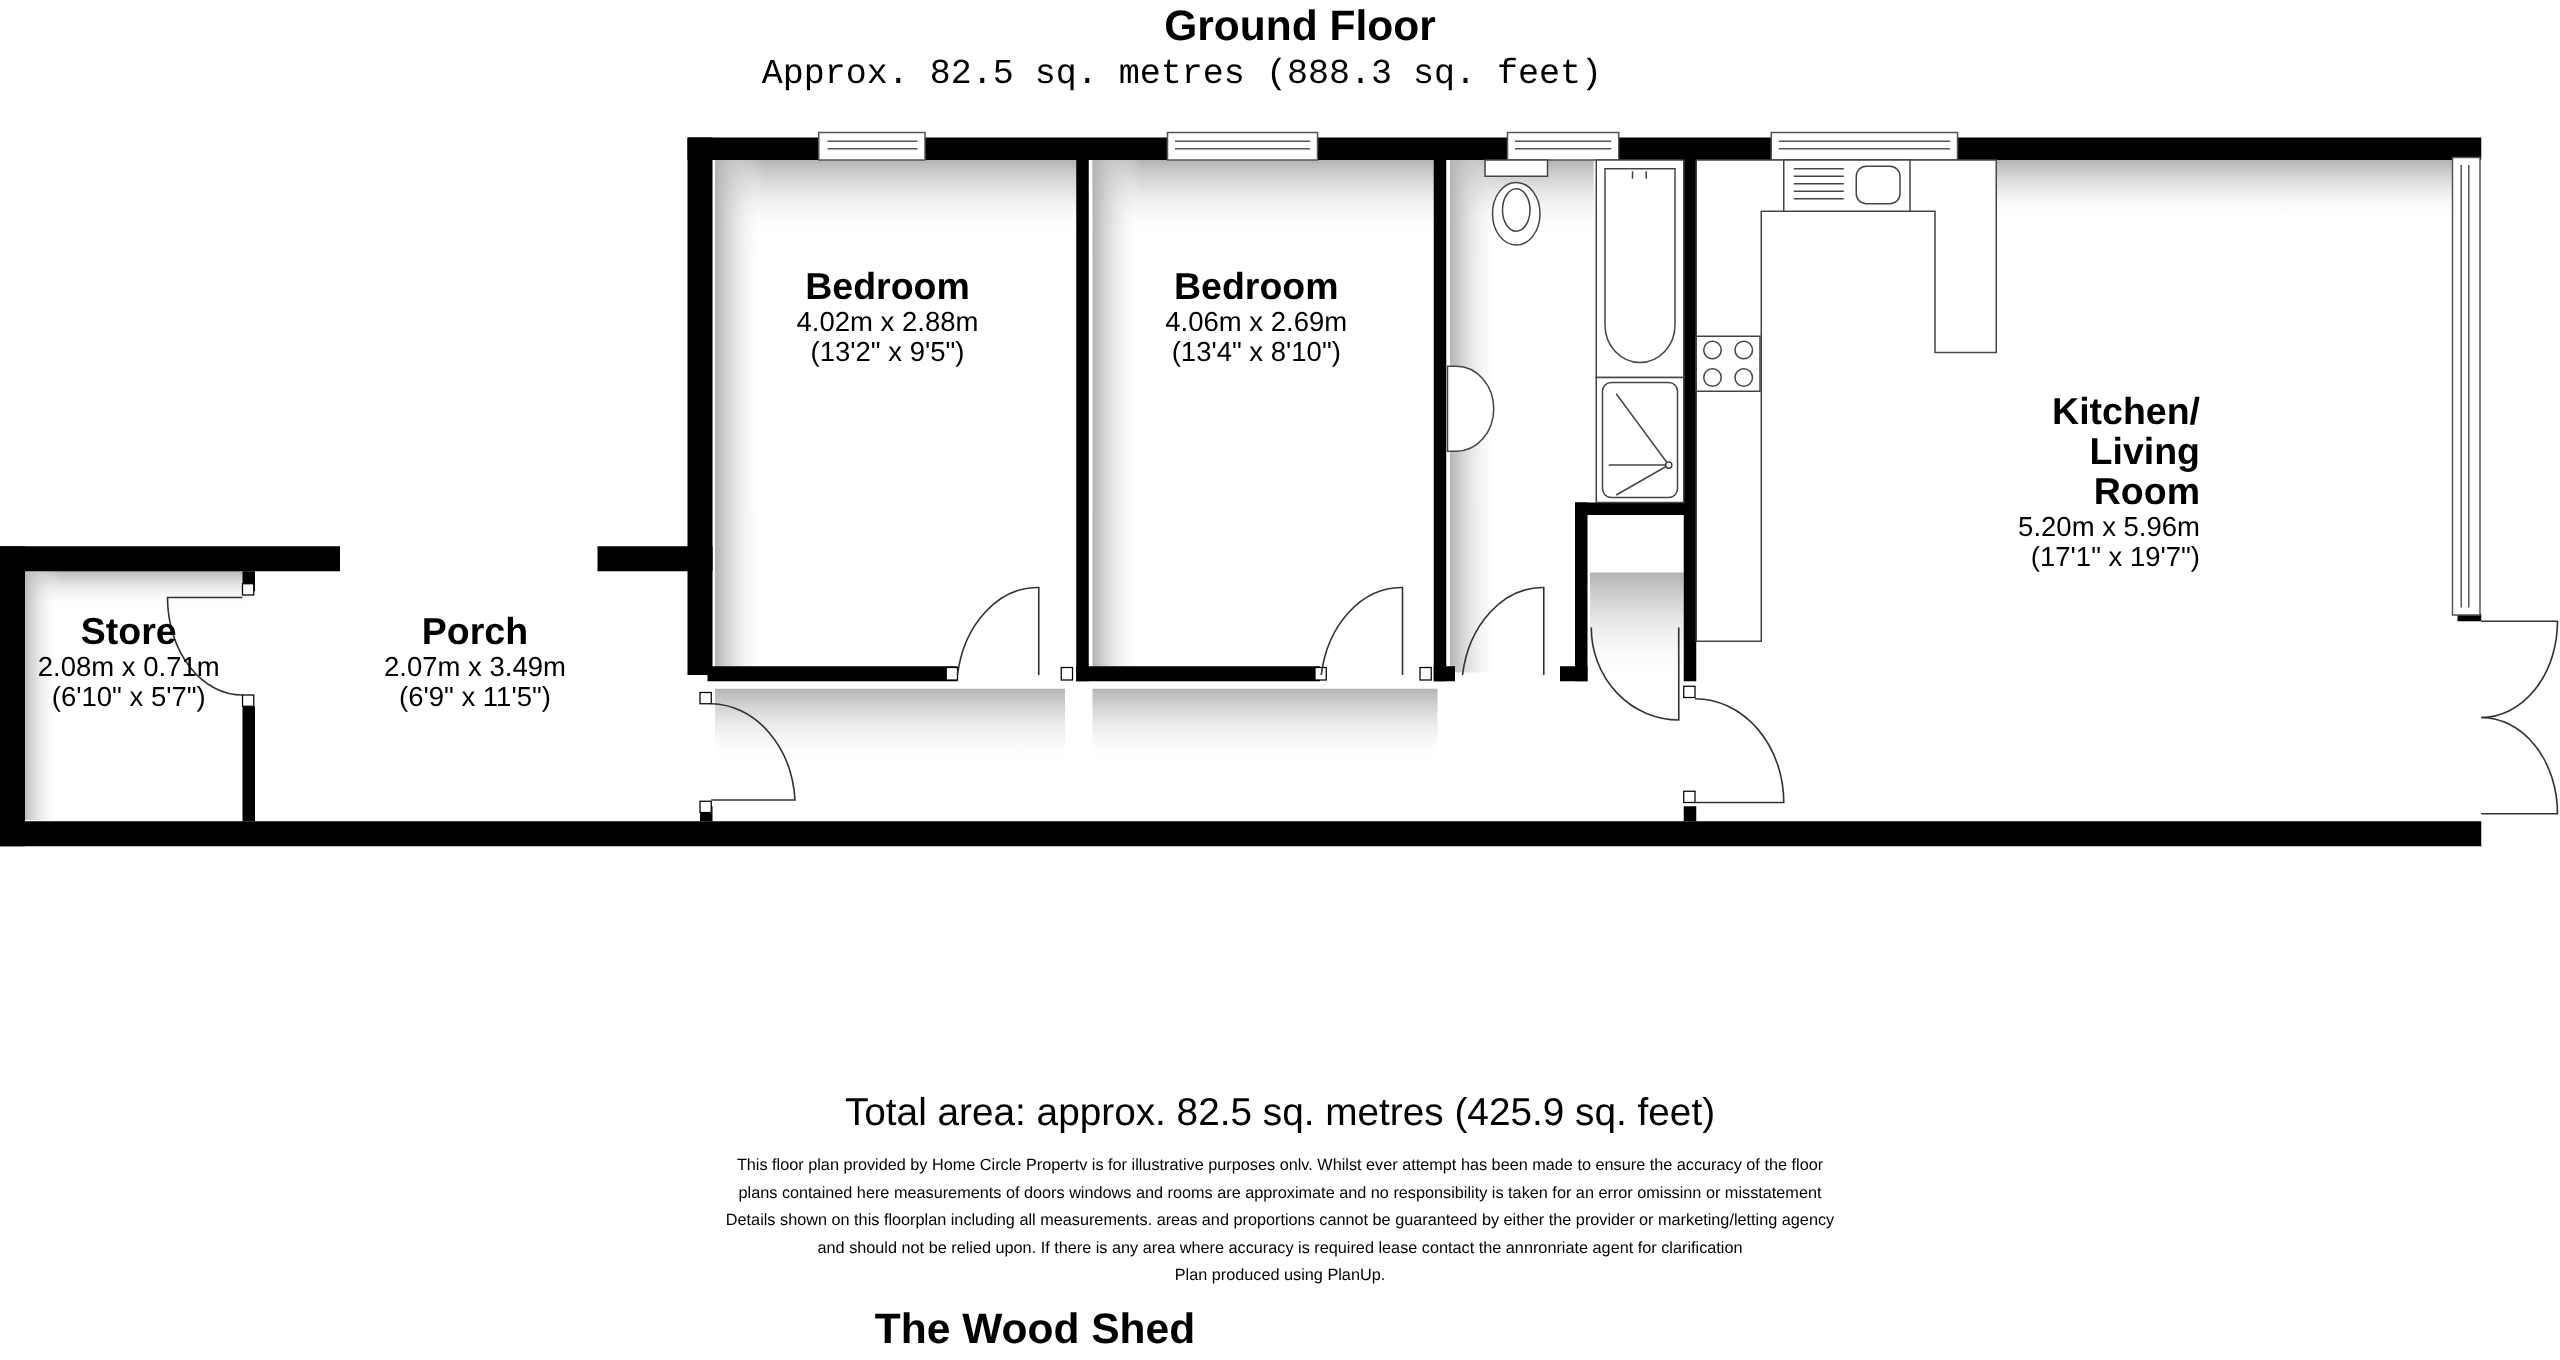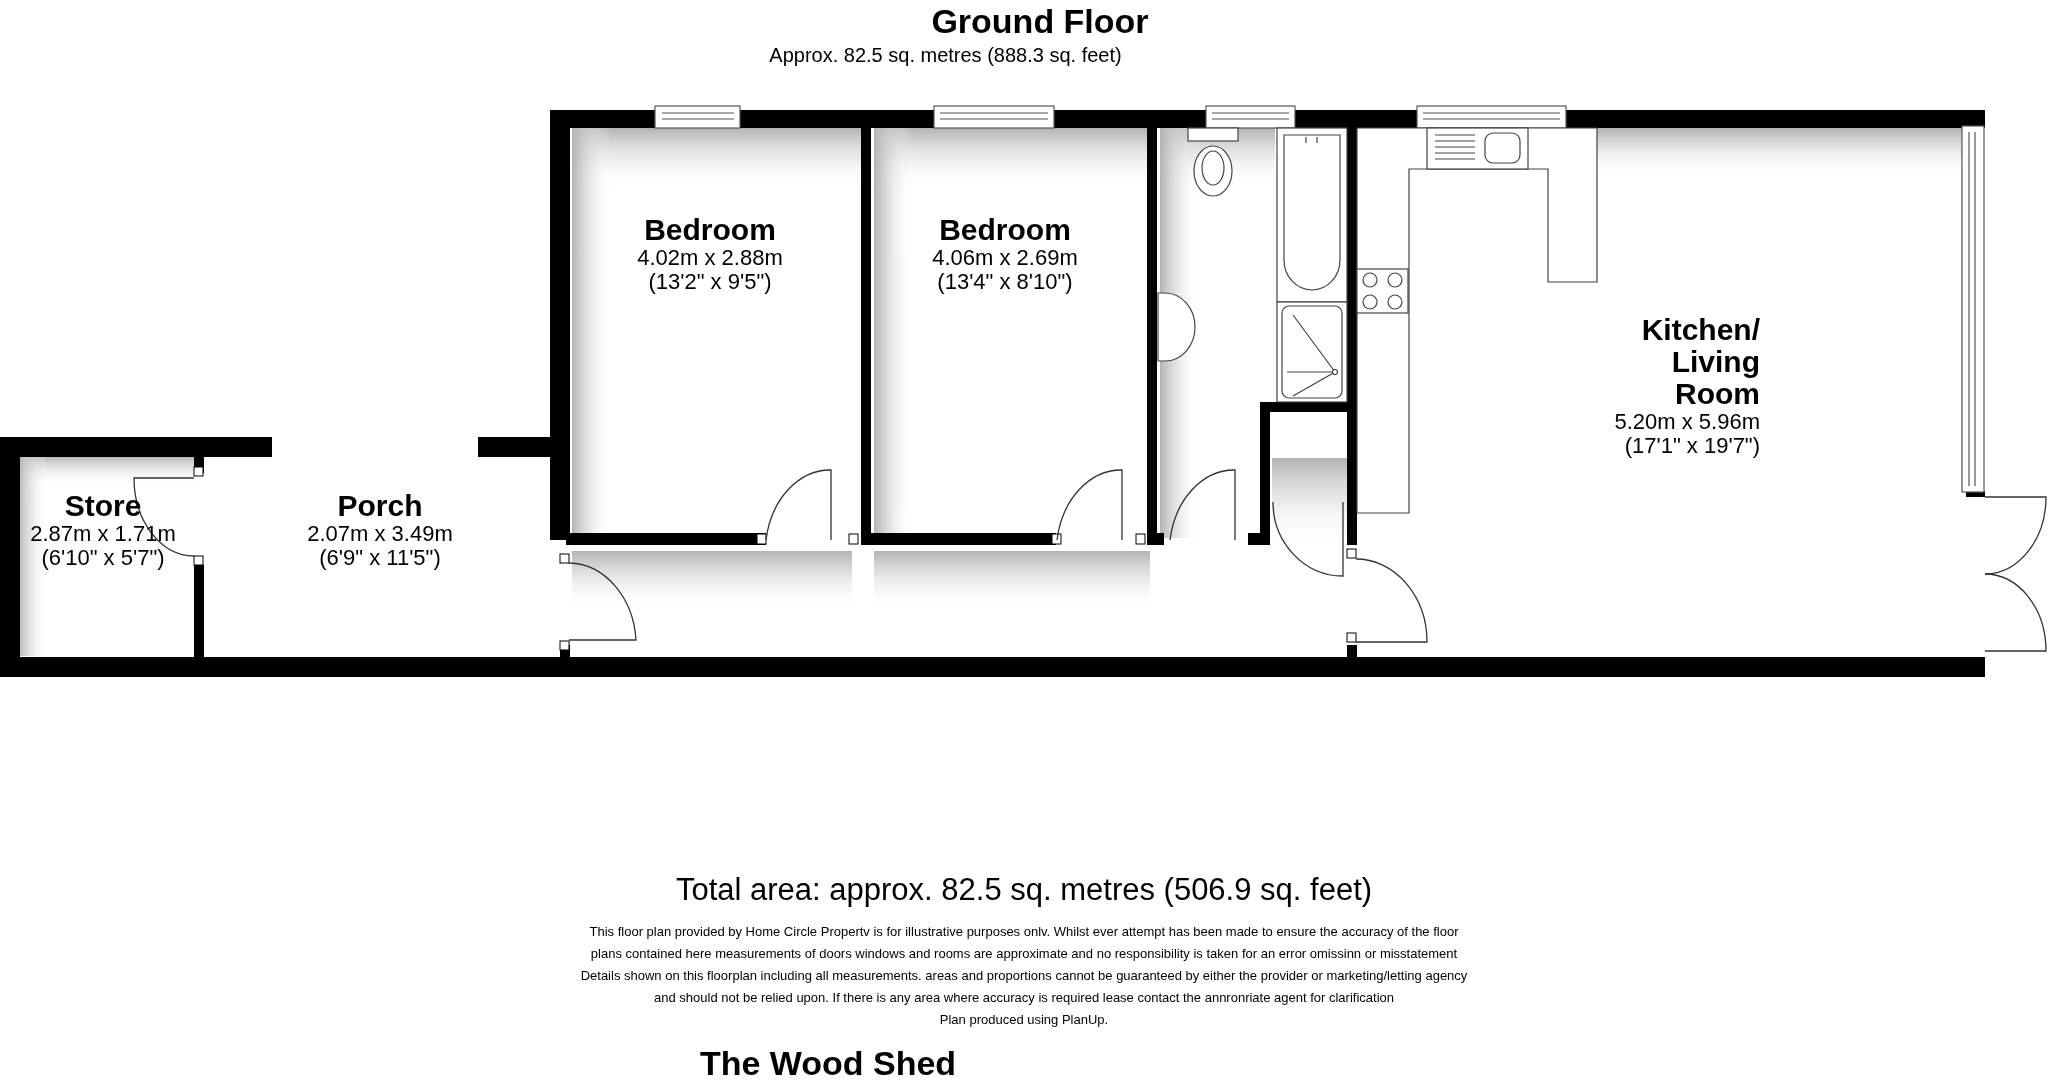--- a/index.html
+++ b/index.html
@@ -1,20 +1,20 @@
 <!DOCTYPE html>
 <html><head>
 <meta charset="utf-8">
 <style>
   html, body { margin:0; padding:0; background:#ffffff; }
   body { width:2048px; height:1088px; position:relative; overflow:hidden; font-family:"Liberation Sans", sans-serif; color:#000; }
   .abs { position:absolute; }
   .center-text { text-align:center; white-space:nowrap; }
   #title { left:16px; width:2048px; top:2px; font-size:34px; font-weight:bold; }
-  #subtitle { left:0; width:1891px; top:44px; font-size:20px; }
+  #subtitle { left:0; width:1891px; top:44px; font-size:28px;font-family:Liberation Mono, monospace; }
   #plan { left:0; top:0; width:2048px; height:1088px; }
   .room-label { position:absolute; text-align:center; line-height:1.0; white-space:nowrap; }
   .room-name { font-weight:bold; font-size:30px; display:block; line-height:32px; }
   .room-dim { font-size:22px; display:block; line-height:24px; }
   #total-area { left:0; width:2048px; top:872px; font-size:31px; }
   .disc { left:0; width:2048px; font-size:13px; }
   #footer-name { left:0; width:1656px; top:1044px; font-size:34px; font-weight:bold; }
 </style>
 </head>
 <body>
@@ -155,21 +155,21 @@
     <rect x="1357" y="269" width="51" height="44"></rect>
     <circle cx="1370" cy="280" r="7"></circle>
       <circle cx="1395" cy="280" r="7"></circle>
     <circle cx="1370" cy="302" r="7"></circle>
       <circle cx="1395" cy="302" r="7"></circle>
   </g>
 </svg>
 
 <div class="room-label" style="left:8px; top:490px; width:190px;">
   <span class="room-name">Store</span>
-  <span class="room-dim">2.87m x 1.71m</span>
+  <span class="room-dim">2.08m x 0.71m</span>
   <span class="room-dim">(6'10" x 5'7")</span>
 </div>
 <div class="room-label" style="left:280px; top:490px; width:200px;">
   <span class="room-name">Porch</span>
   <span class="room-dim">2.07m x 3.49m</span>
   <span class="room-dim">(6'9" x 11'5")</span>
 </div>
 <div class="room-label" style="left:610px; top:214px; width:200px;">
   <span class="room-name">Bedroom</span>
   <span class="room-dim">4.02m x 2.88m</span>
@@ -181,19 +181,19 @@
   <span class="room-dim">(13'4" x 8'10")</span>
 </div>
 <div class="room-label" style="left:1560px; top:314px; width:200px;text-align:right;">
   <span class="room-name">Kitchen/</span>
   <span class="room-name">Living</span>
   <span class="room-name">Room</span>
   <span class="room-dim">5.20m x 5.96m</span>
   <span class="room-dim">(17'1" x 19'7")</span>
 </div>
 
-<div id="total-area" class="abs center-text">Total area: approx. 82.5 sq. metres (506.9 sq. feet)</div>
+<div id="total-area" class="abs center-text">Total area: approx. 82.5 sq. metres (425.9 sq. feet)</div>
 <div class="abs center-text disc" style="top:924px;">This floor plan provided by Home Circle Propertv is for illustrative purposes onlv. Whilst ever attempt has been made to ensure the accuracy of the floor</div>
 <div class="abs center-text disc" style="top:946px;">plans contained here measurements of doors windows and rooms are approximate and no responsibility is taken for an error omissinn or misstatement</div>
 <div class="abs center-text disc" style="top:968px;">Details shown on this floorplan including all measurements. areas and proportions cannot be guaranteed by either the provider or marketing/letting agency</div>
 <div class="abs center-text disc" style="top:990px;">and should not be relied upon. If there is any area where accuracy is required lease contact the annronriate agent for clarification</div>
 <div class="abs center-text disc" style="top:1012px;">Plan produced using PlanUp.</div>
 <div id="footer-name" class="abs center-text">The Wood Shed</div>
 
 </body></html>

